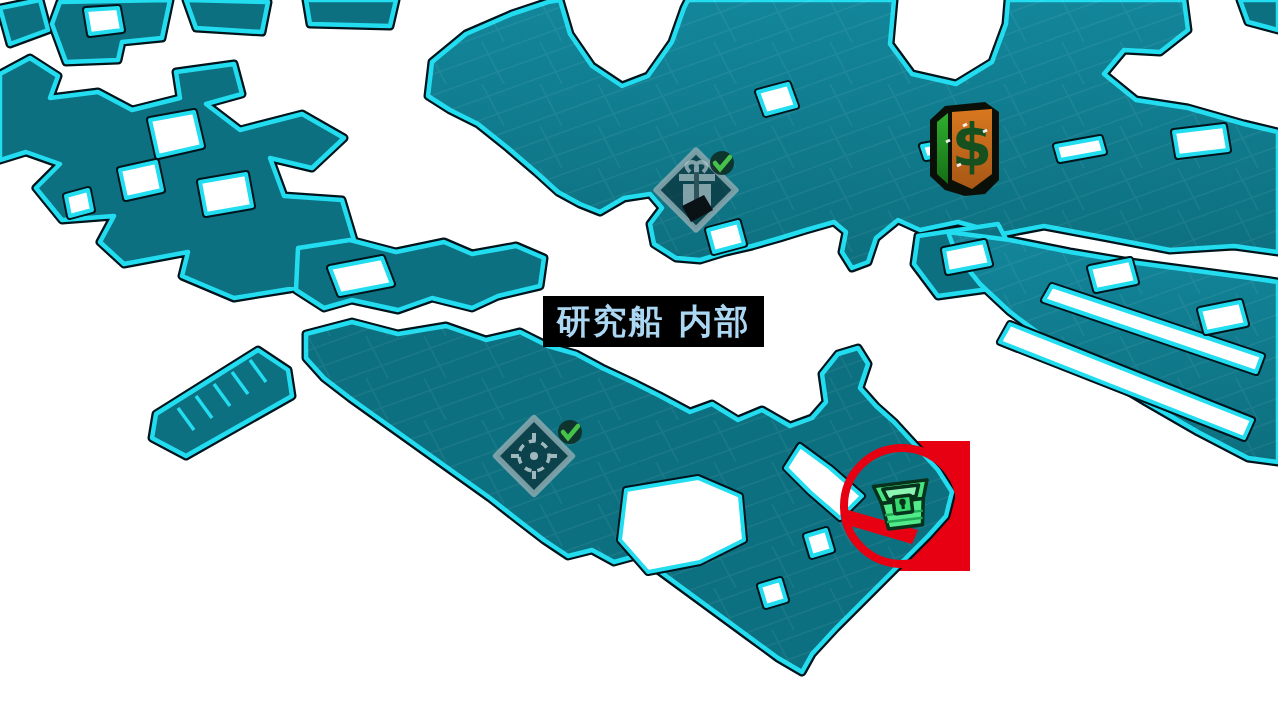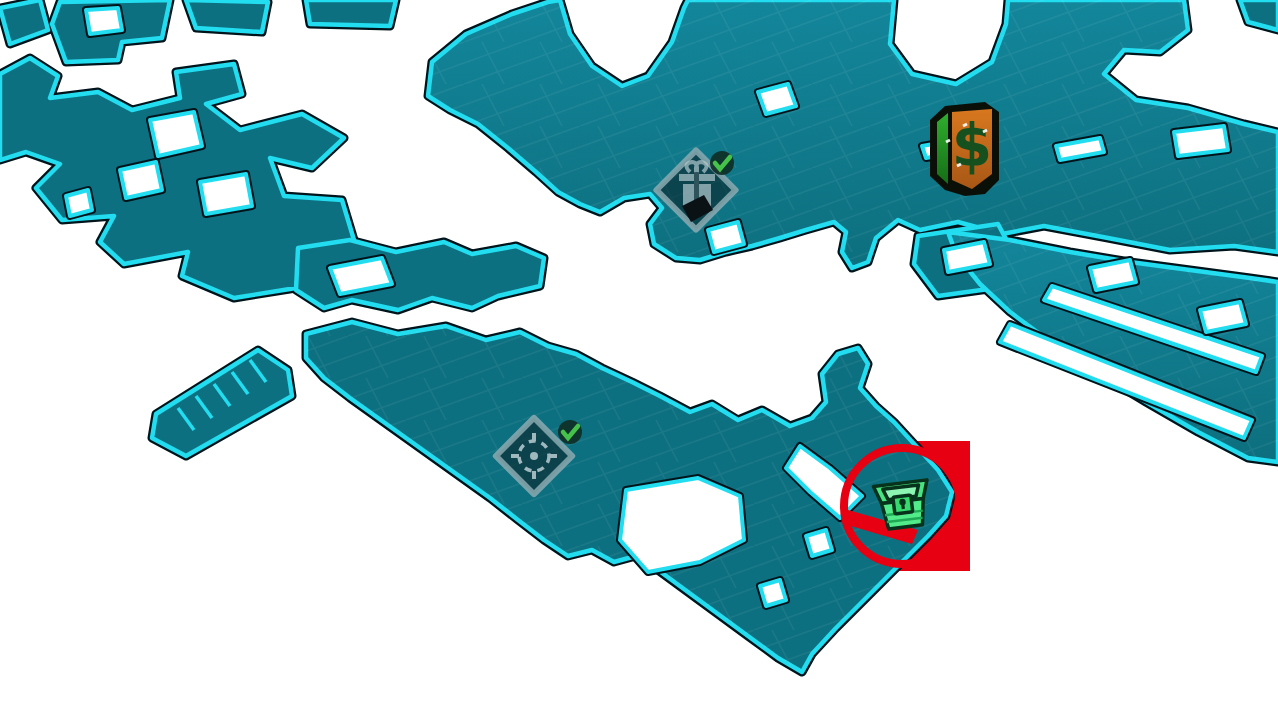--- a/index.html
+++ b/index.html
@@ -211,13 +211,16 @@
       <path d="M-18,-19 L18,-19 L14,-8 L-14,-8 Z" fill="#8cf5b4"></path>
       <path d="M-21,-5 L21,-5 L17,21 L-17,21 Z" fill="#52eb8a"></path>
       <path d="M-19,7 L19,7 M-18,14 L18,14" stroke="#1fa954" stroke-width="2.5"></path>
       <rect x="-9" y="-10" width="18" height="17" rx="2" fill="#35d96e"></rect>
     </g>
     <circle cx="0" cy="-4" r="3.2" fill="#07331c"></circle>
     <rect x="-1.6" y="-4" width="3.2" height="7" fill="#07331c"></rect>
   </g>
 </svg>
 
+<div id="loc-label">
+  <span>研究船 内部</span>
 </div>
+</div>
 
 </body></html>

